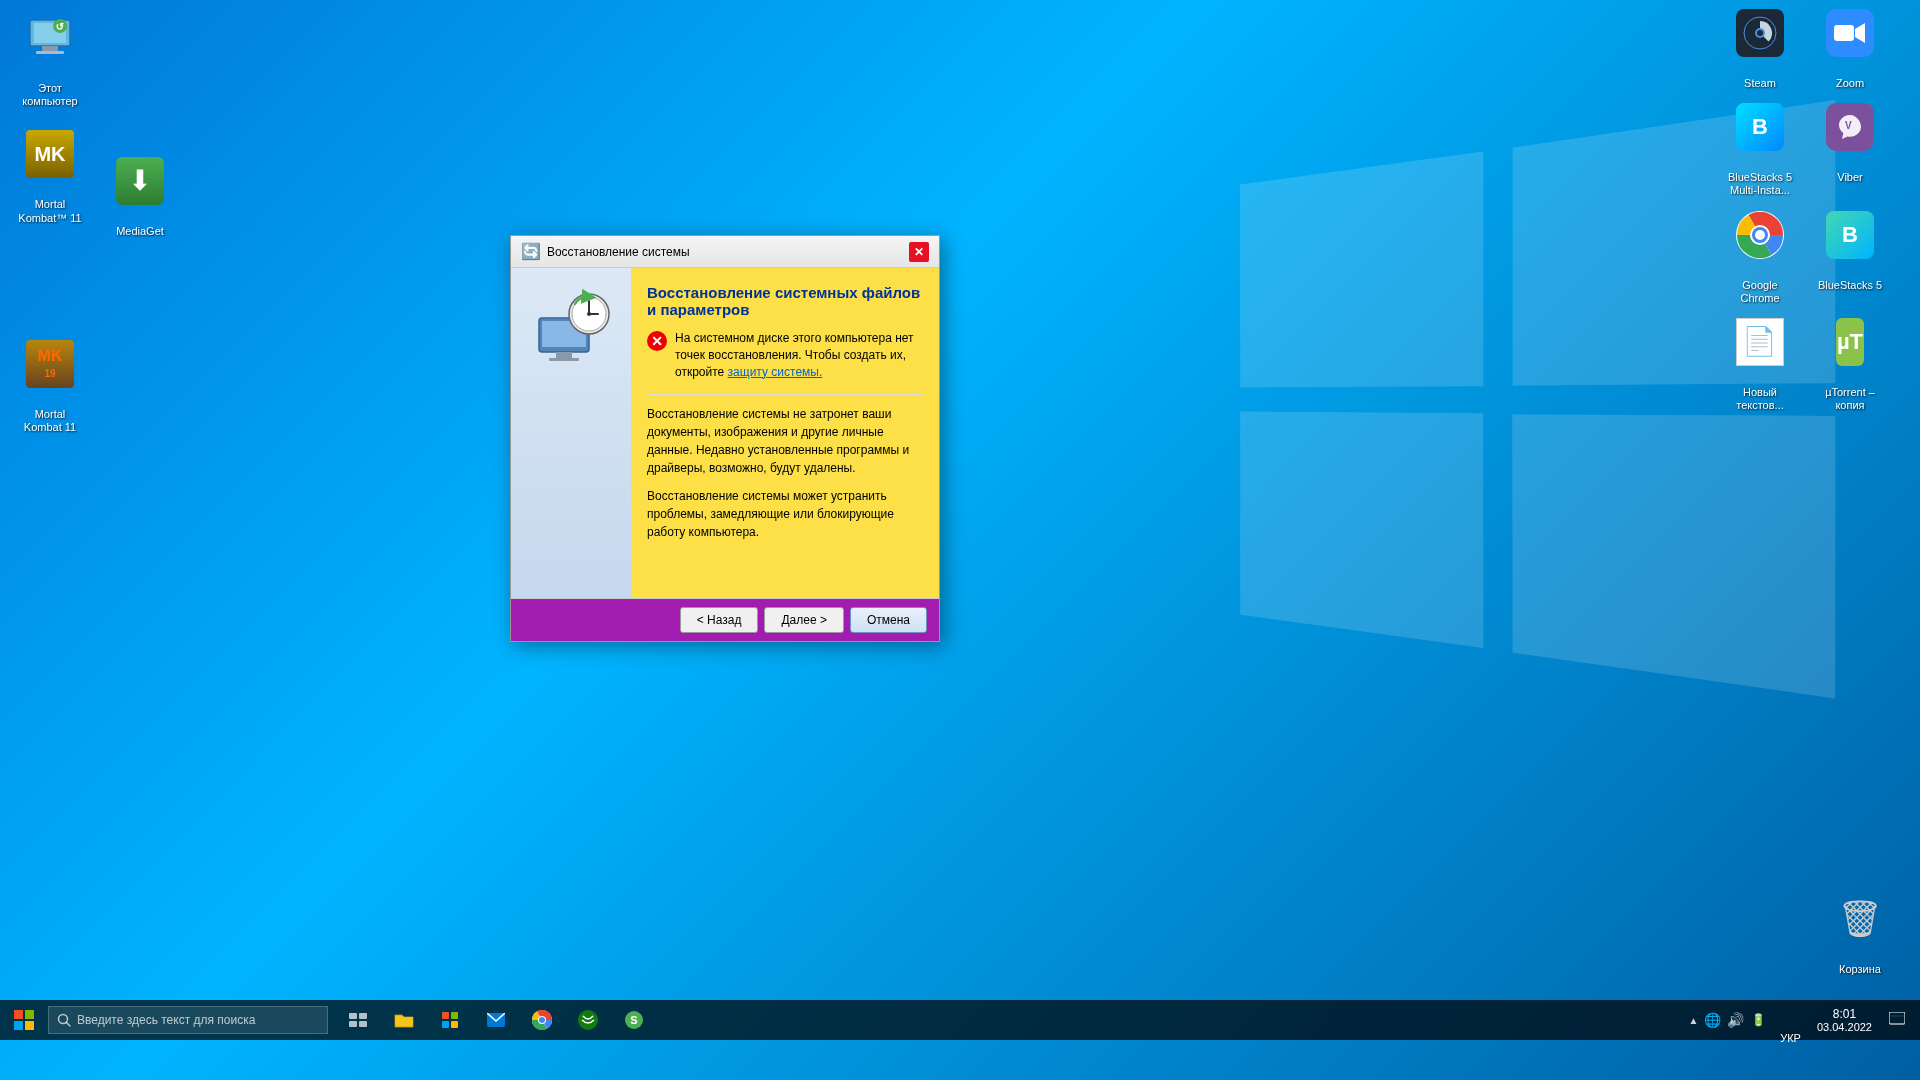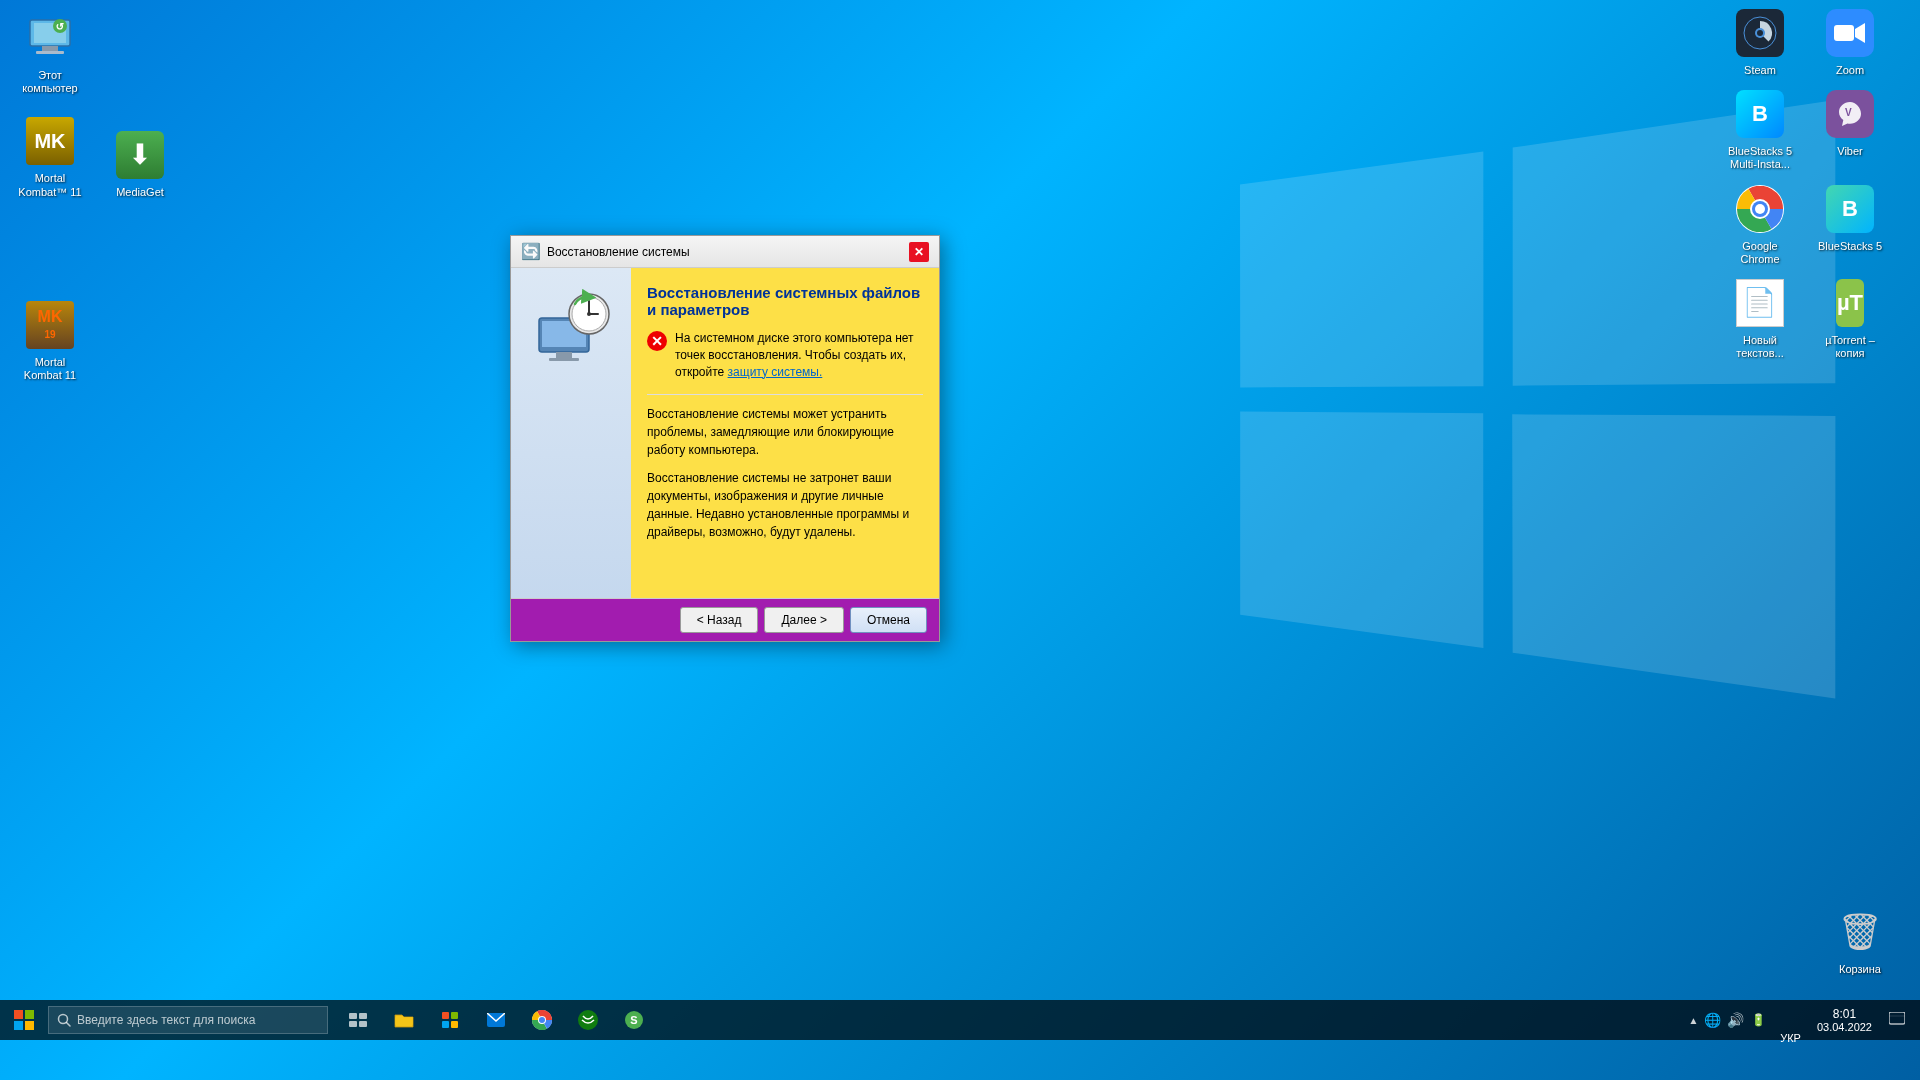--- a/index.html
+++ b/index.html
@@ -51,21 +51,21 @@
       height: 48px;
       display: flex;
       align-items: center;
       justify-content: center;
       font-size: 32px;
     }
     .desktop-icon .icon-label {
       color: white;
       font-size: 11px;
       text-align: center;
-      margin-top: 7px;
+      margin-top: 20px;
       text-shadow: 1px 1px 2px rgba(0,0,0,0.8);
       line-height: 1.2;
       max-width: 76px;
       word-break: break-word;
     }
 
     
     .taskbar {
       position: absolute;
       bottom: 0;
@@ -492,22 +492,22 @@
           <div class="error-row">
             <div class="error-icon">✕</div>
             <div class="error-text">
               <span>На системном диске этого компьютера нет точек восстановления. Чтобы создать их, откройте</span>
               <a class="error-link">защиту системы.</a>
             </div>
           </div>
 
           <hr class="dialog-separator">
 
+          <p class="dialog-info-text">Восстановление системы не затронет ваши документы, изображения и другие личные данные. Недавно установленные программы и драйверы, возможно, будут удалены.</p>
           <p class="dialog-info-text">Восстановление системы может устранить проблемы, замедляющие или блокирующие работу компьютера.</p>
-          <p class="dialog-info-text">Восстановление системы не затронет ваши документы, изображения и другие личные данные. Недавно установленные программы и драйверы, возможно, будут удалены.</p>
         </div>
       </div>
 
       <div class="dialog-footer">
         <button class="dialog-btn">&lt; Назад</button>
         <button class="dialog-btn">Далее &gt;</button>
         <button class="dialog-btn dialog-btn-primary">Отмена</button>
       </div>
     </div>
   </div>

